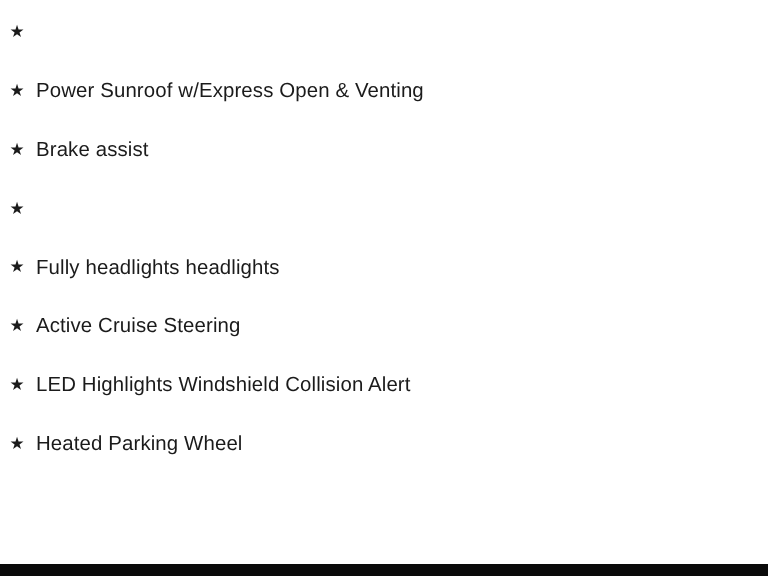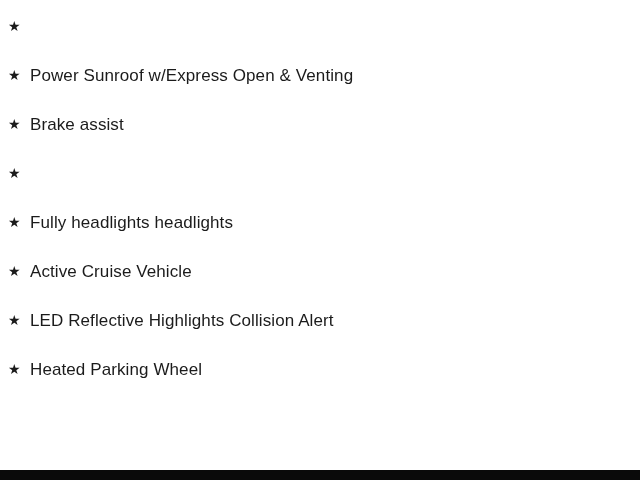--- a/index.html
+++ b/index.html
@@ -90,26 +90,26 @@
     <span class="bullet">★</span>
   </li>
 
   <li>
     <span class="bullet">★</span>
     <span class="label">Fully headlights headlights</span>
   </li>
 
   <li>
     <span class="bullet">★</span>
-    <span class="label">Active Cruise Vehicle</span>
+    <span class="label">Active Cruise Steering</span>
   </li>
 
   <li>
     <span class="bullet">★</span>
-    <span class="label">LED Reflective Highlights Collision Alert</span>
+    <span class="label">LED Highlights Windshield Collision Alert</span>
   </li>
 
   <li>
     <span class="bullet">★</span>
     <span class="label">Heated Parking Wheel</span>
   </li>
 </ul>
 
   <div class="footer-bar"></div>
 </div>

